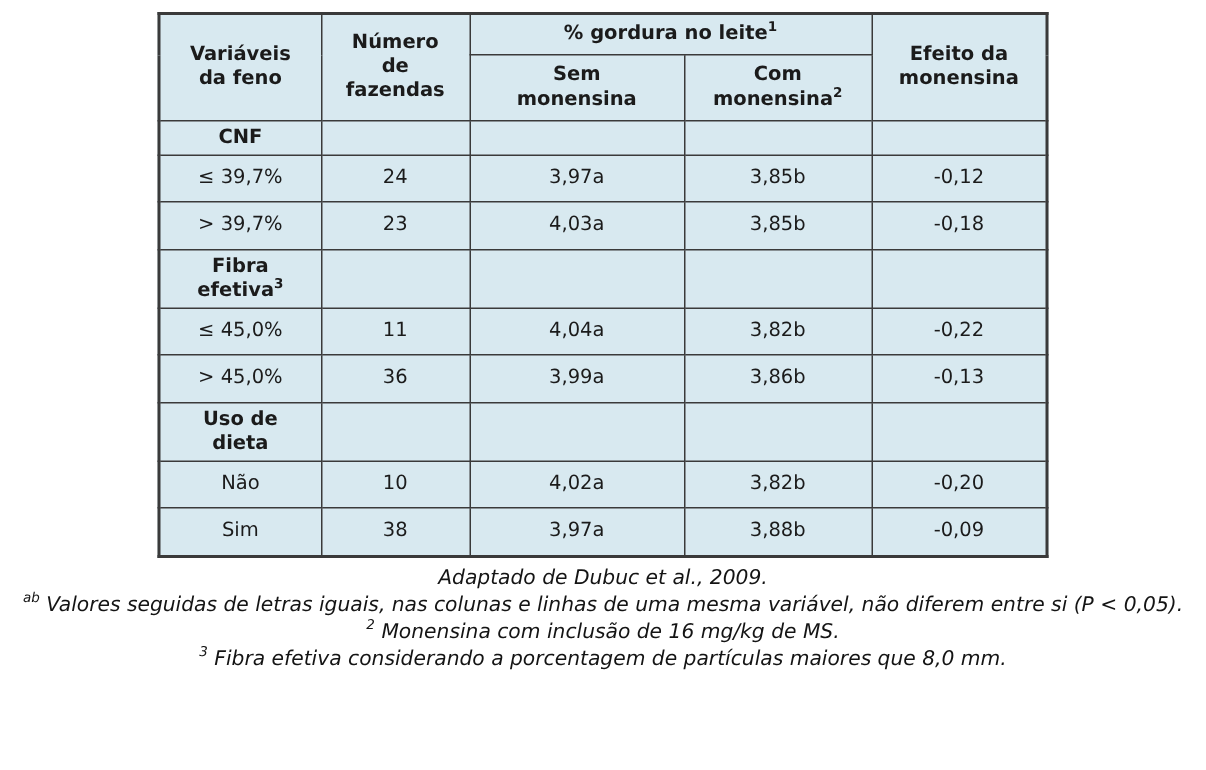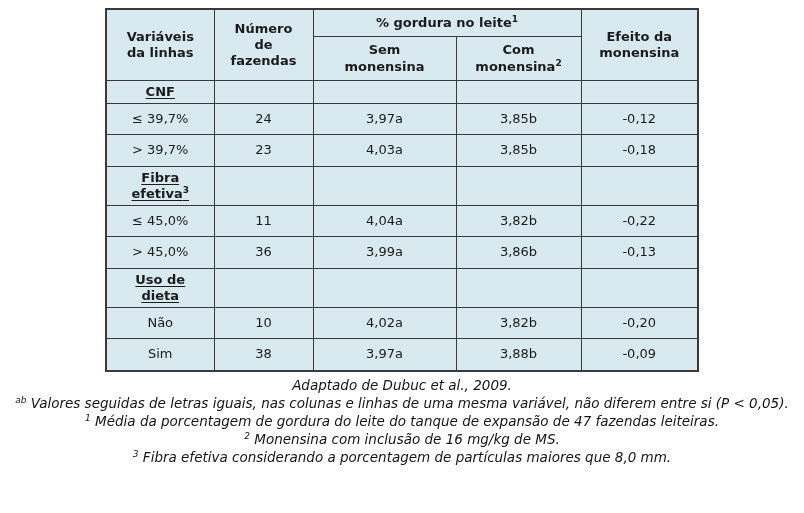--- a/index.html
+++ b/index.html
@@ -28,21 +28,20 @@
     font-size: 13px;
     line-height: 1.25;
     padding: 5px 4px;
     overflow: hidden;
   }
   table.data-table thead th { font-weight: bold; }
   th.group-head { padding: 7px 4px; }
   tbody td.data-cell, tbody td.label-cell { padding: 7px 4px; }
   tr.section-row td { padding: 3px 4px; }
   .section-label {
-    text-decoration: underline;
     text-underline-offset: 2px;
     font-weight: 600;
     display: inline-block;
   }
   sup { font-size: 9px; line-height: 0; }
   .footnotes {
     margin-top: 4px;
     padding: 0 6px;
     text-align: center;
     font-style: italic;
@@ -62,21 +61,21 @@
       <col style="width:108px">
       <col style="width:99px">
       <col style="width:143px">
       <col style="width:125px">
       <col style="width:117px">
     </colgroup>
     <thead>
       <tr>
         <th rowspan="2">
           <span>Variáveis</span><br>
-          <span>da linhas</span>
+          <span>da feno</span>
         </th>
         <th rowspan="2">
           <span>Número</span><br>
           <span>de</span><br>
           <span>fazendas</span>
         </th>
         <th colspan="2" class="group-head">
           <span>% gordura no leite</span><sup>1</sup>
         </th>
         <th rowspan="2">
@@ -164,18 +163,17 @@
         <td class="data-cell">3,97a</td>
         <td class="data-cell">3,88b</td>
         <td class="data-cell">-0,09</td>
       </tr>
     </tbody>
   </table>
 
   <div class="footnotes">
     <p>Adaptado de Dubuc et al., 2009.</p>
     <p><sup>ab</sup><span> Valores seguidas de letras iguais, nas colunas e linhas de uma mesma variável, não diferem entre si (P &lt; 0,05).</span></p>
-    <p><sup>1</sup><span> Média da porcentagem de gordura do leite do tanque de expansão de 47 fazendas leiteiras.</span></p>
     <p><sup>2</sup><span> Monensina com inclusão de 16 mg/kg de MS.</span></p>
     <p><sup>3</sup><span> Fibra efetiva considerando a porcentagem de partículas maiores que 8,0 mm.</span></p>
   </div>
 
 </div>
 
 </body></html>

